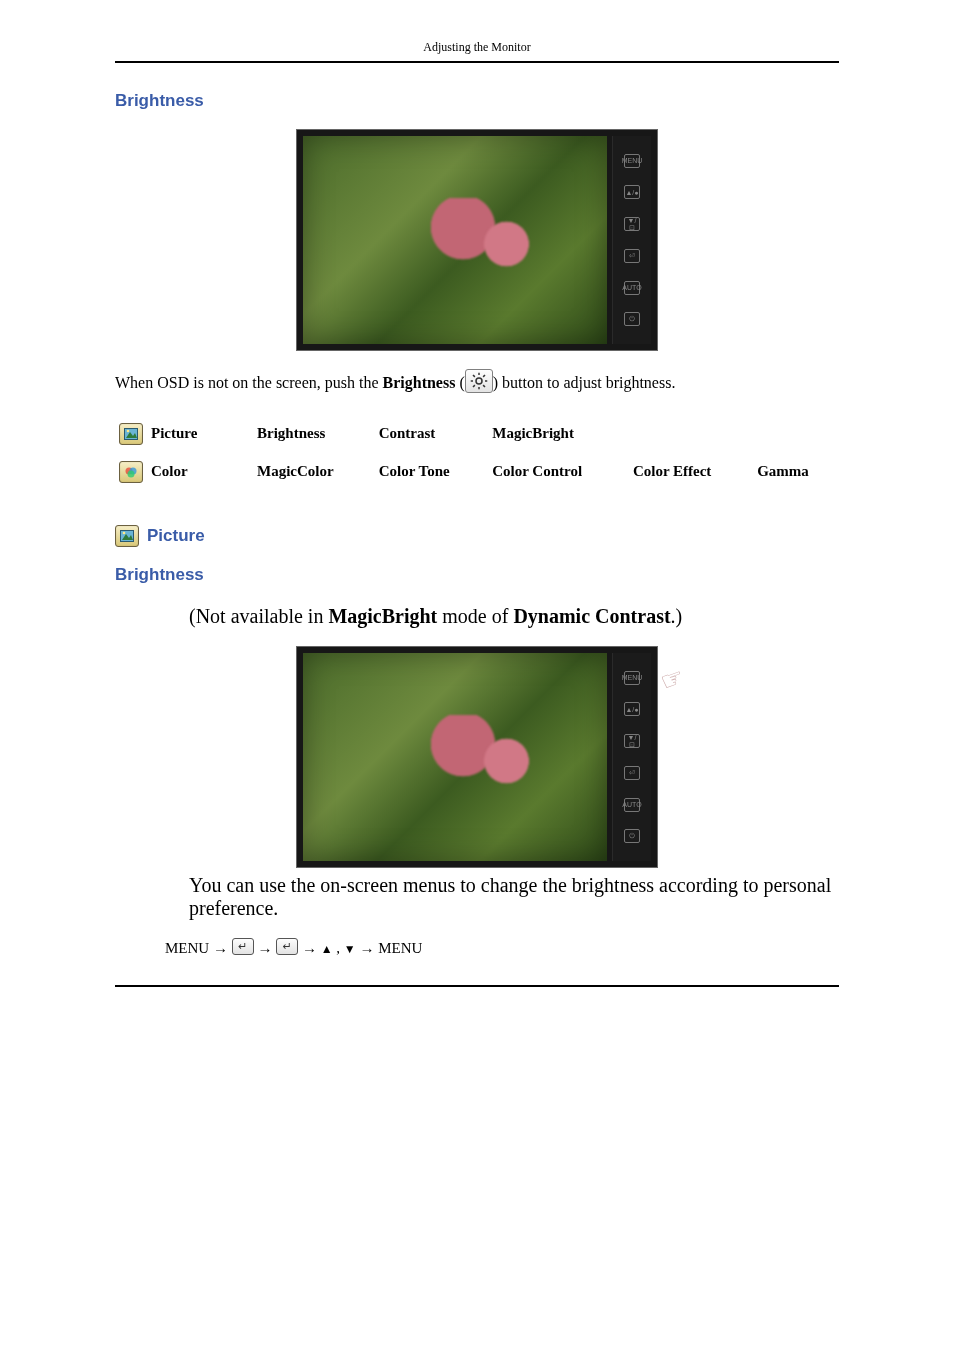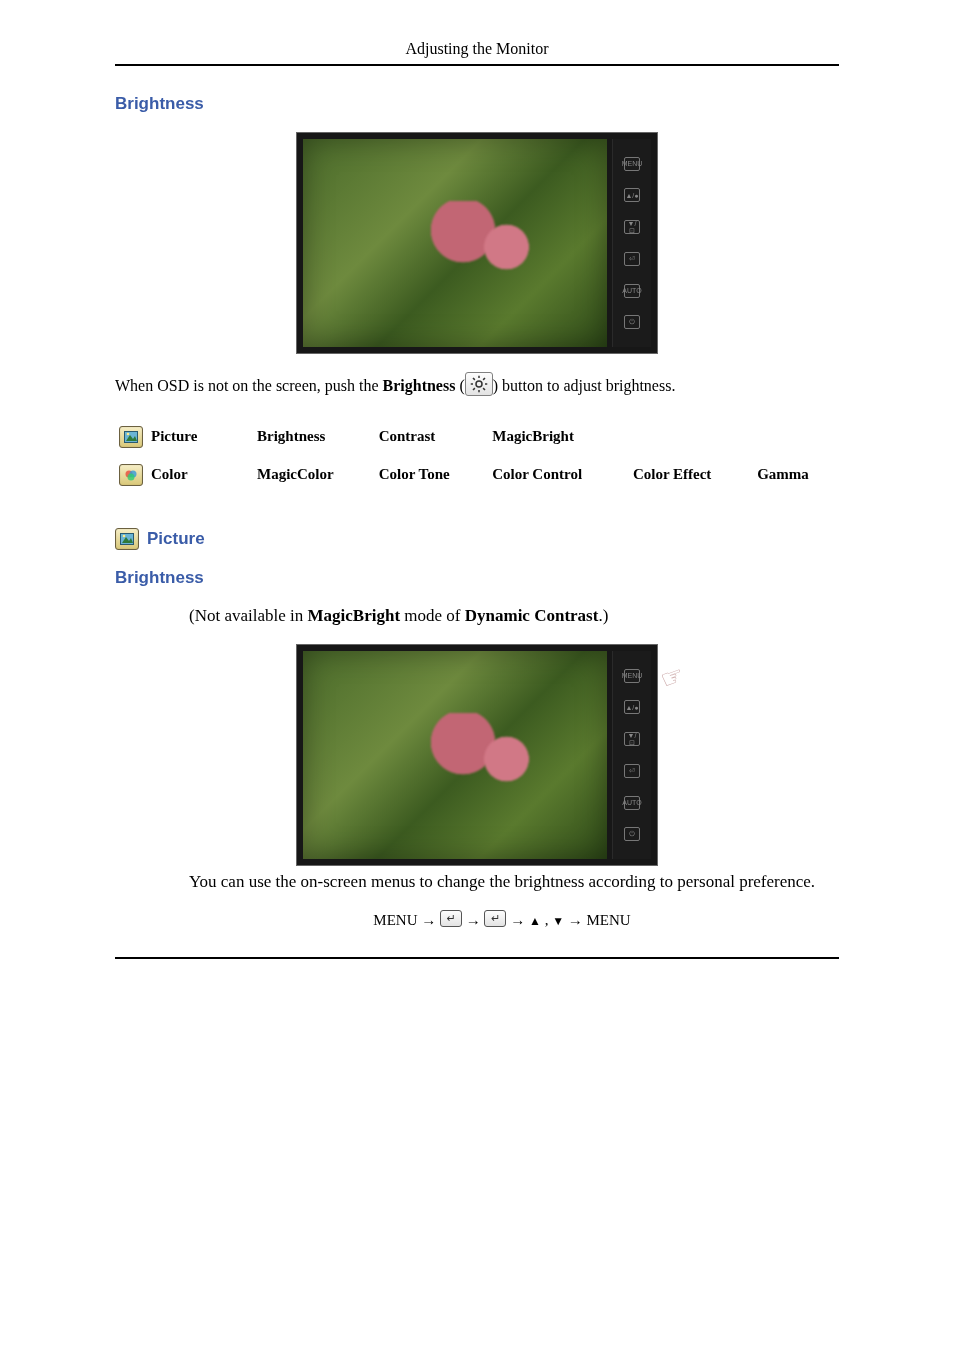--- a/index.html
+++ b/index.html
@@ -11,21 +11,21 @@
     padding: 0;
   }
   .page {
     width: 954px;
     margin: 0 auto;
     box-sizing: border-box;
     padding: 40px 115px 30px 115px;
   }
   .header-title {
     text-align: center;
-    font-size: 16px;
+    font-size: 12px;
     margin-bottom: 6px;
   }
   hr.rule {
     border: none;
     border-top: 2px solid #000;
     margin: 0 0 28px 0;
   }
   hr.rule-bottom {
     border: none;
     border-top: 2px solid #000;
@@ -159,26 +159,25 @@
     position: relative;
   }
   .osd-icon svg {
     position: absolute;
     left: 50%; top: 50%;
     transform: translate(-50%,-50%);
   }
   .indent {
     margin-left: 74px;
     margin-bottom: 18px;
-    font-size: 17px;
+    font-size: 20px;
   }
   .menu-seq {
     margin-left: 50px;
     font-size: 15px;
-    text-align: center;
   }
   .enter-key {
     display: inline-block;
     width: 20px;
     height: 15px;
     border: 1px solid #555;
     border-radius: 3px;
     background: linear-gradient(#fdfdfd,#e3e3e3);
     position: relative;
     vertical-align: -2px;

